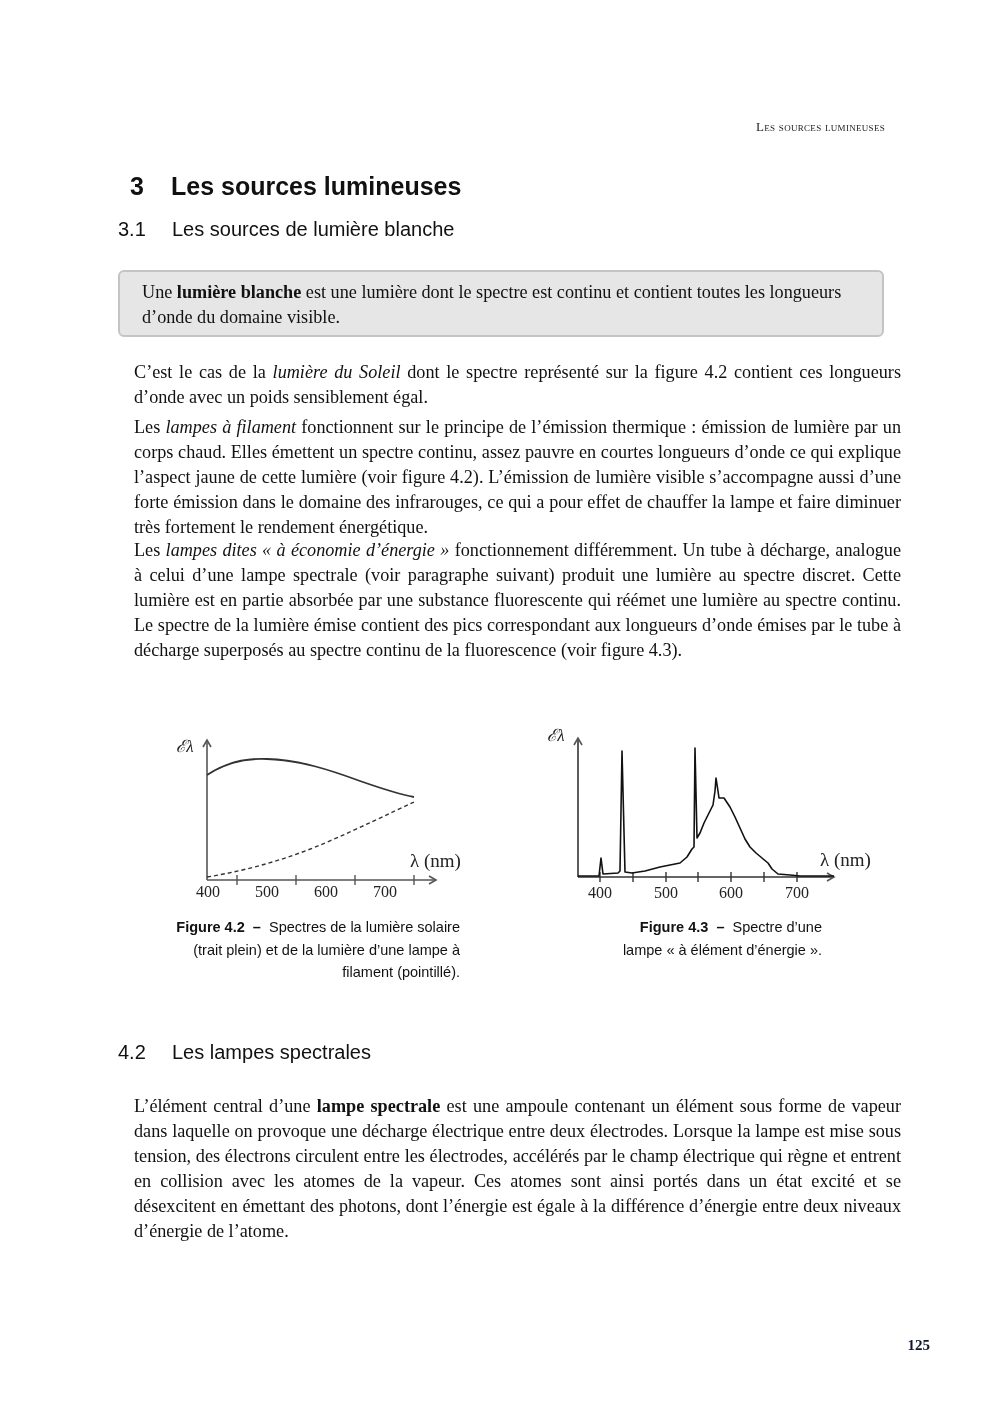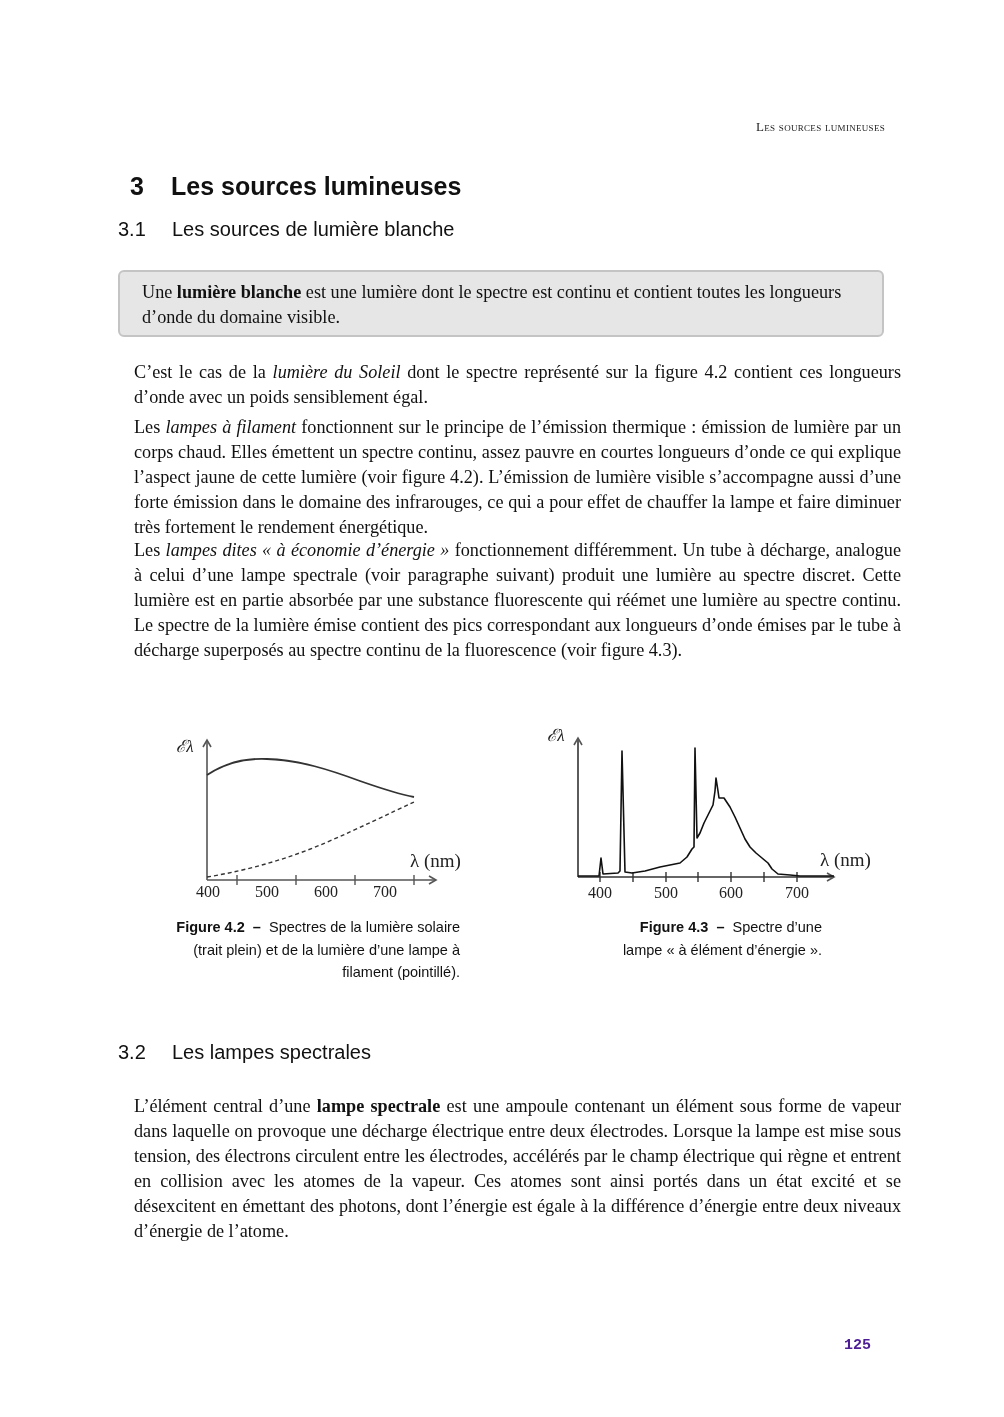--- a/index.html
+++ b/index.html
@@ -38,22 +38,22 @@
   .figure { position: absolute; left: 0; top: 0; }
   svg text { font-family: "Liberation Serif", serif; }
 
   .caption {
     position: absolute; text-align: right;
     font-family: "Liberation Sans", sans-serif; font-size: 14.5px; line-height: 22.5px; color: #111;
   }
   .caption b { font-weight: bold; }
 
   .page-number {
-    position: absolute; left: 806px; top: 1337px; width: 65px; text-align: right;
-    font-family: Liberation Mono, monospace; font-weight: bold; font-size: 15px; color: #4c1d95;
+    position: absolute; left: 865px; top: 1337px; width: 65px; text-align: right;
+    font-family: Liberation Serif, serif; font-weight: bold; font-size: 15px; color: #0f172a;
   }
 </style>
 </head>
 <body>
 
 <div class="running-head">Les sources lumineuses</div>
 
 <div class="h1">
   <span class="num">3</span><span>Les sources lumineuses</span>
 </div>
@@ -132,20 +132,20 @@
 </svg>
 
 <div class="caption" style="left:170px; top:916px; width:290px;">
   <b>Figure 4.2</b>&nbsp;&nbsp;<b>–</b>&nbsp;&nbsp;<span>Spectres de la lumière solaire (trait plein) et de la lumière d’une lampe à filament (pointillé).</span>
 </div>
 <div class="caption" style="left:597px; top:916px; width:225px;">
   <b>Figure 4.3</b>&nbsp;&nbsp;<b>–</b>&nbsp;&nbsp;<span>Spectre d’une lampe « à élément d’énergie ».</span>
 </div>
 
 <div class="h2" style="top:1041px;">
-  <span class="num">3.2</span><span>Les lampes spectrales</span>
+  <span class="num">4.2</span><span>Les lampes spectrales</span>
 </div>
 
 <p class="para" style="top:1078px;">
   <span>L’élément central d’une </span><b>lampe spectrale</b><span> est une ampoule contenant un élément sous forme de vapeur dans laquelle on provoque une décharge électrique entre deux électrodes. Lorsque la lampe est mise sous tension, des électrons circulent entre les électrodes, accélérés par le champ électrique qui règne et entrent en collision avec les atomes de la vapeur. Ces atomes sont ainsi portés dans un état excité et se désexcitent en émettant des photons, dont l’énergie est égale à la différence d’énergie entre deux niveaux d’énergie de l’atome.</span>
 </p>
 
 <div class="page-number">125</div>
 
 </body></html>

